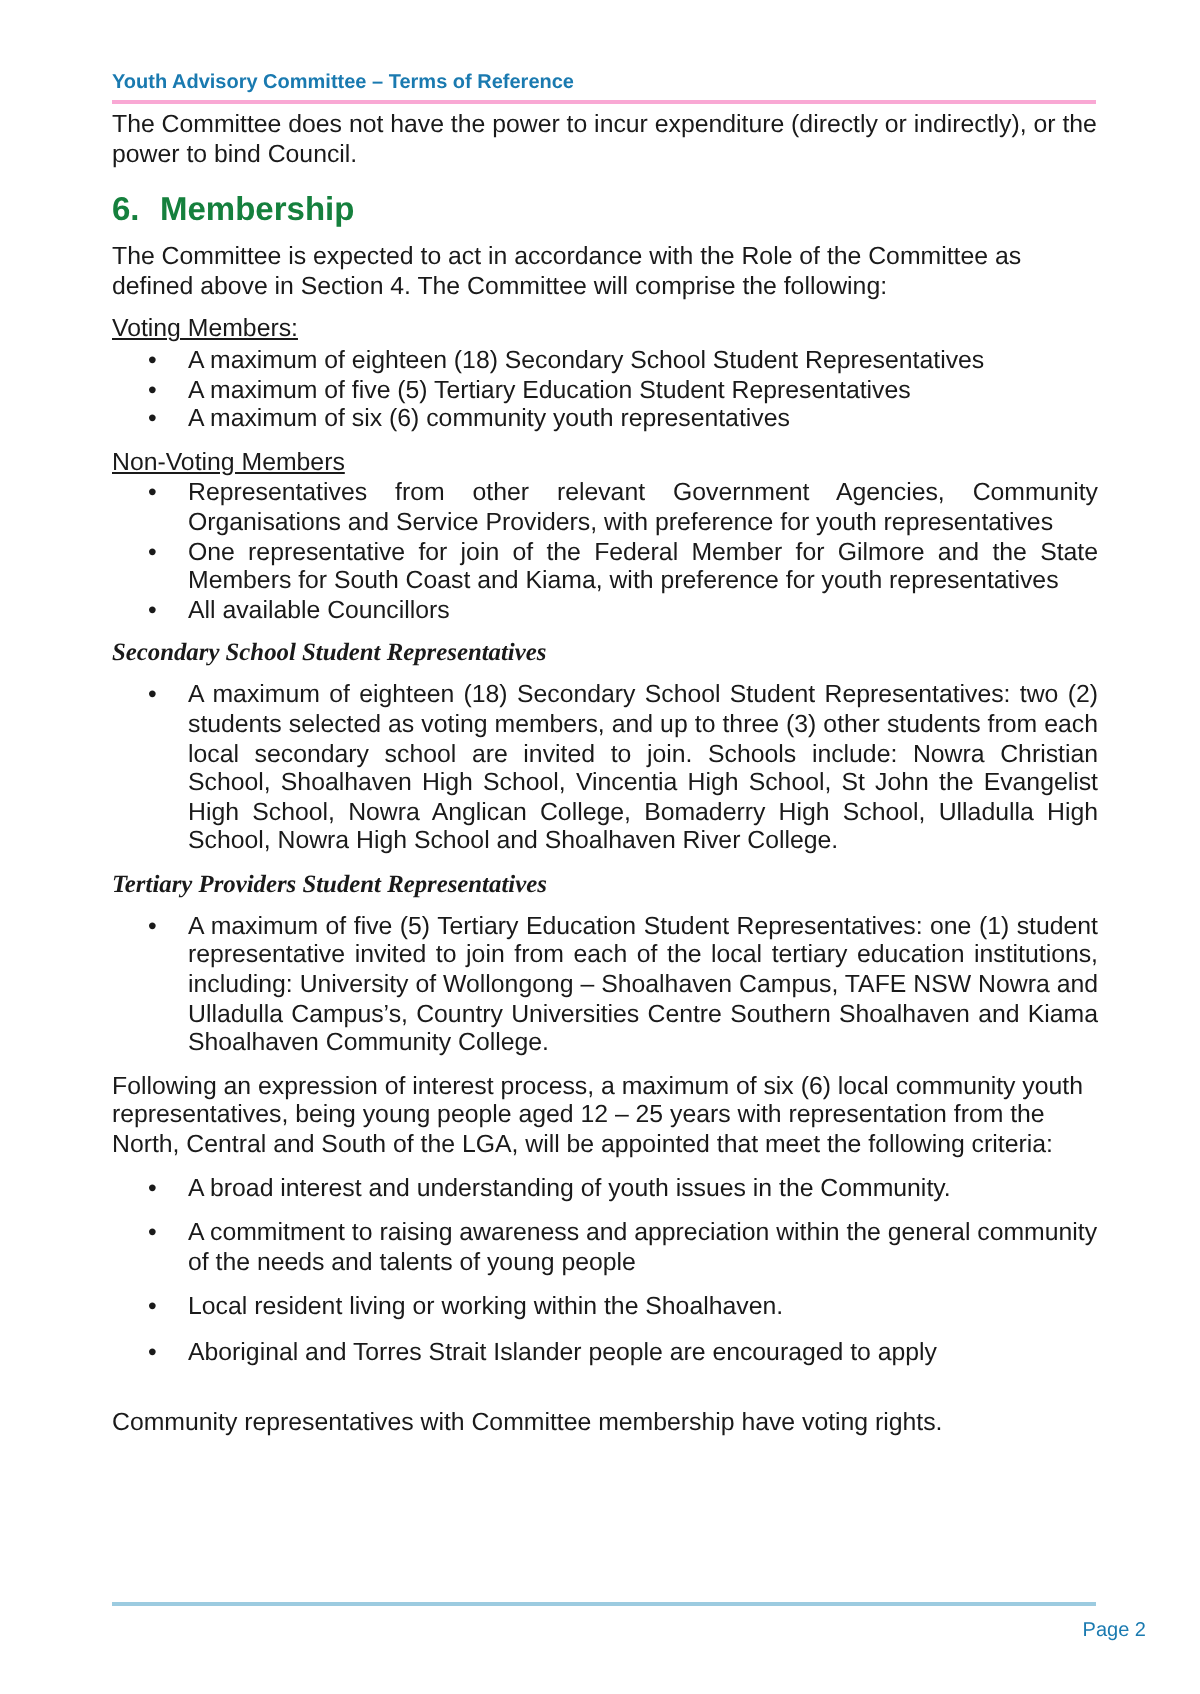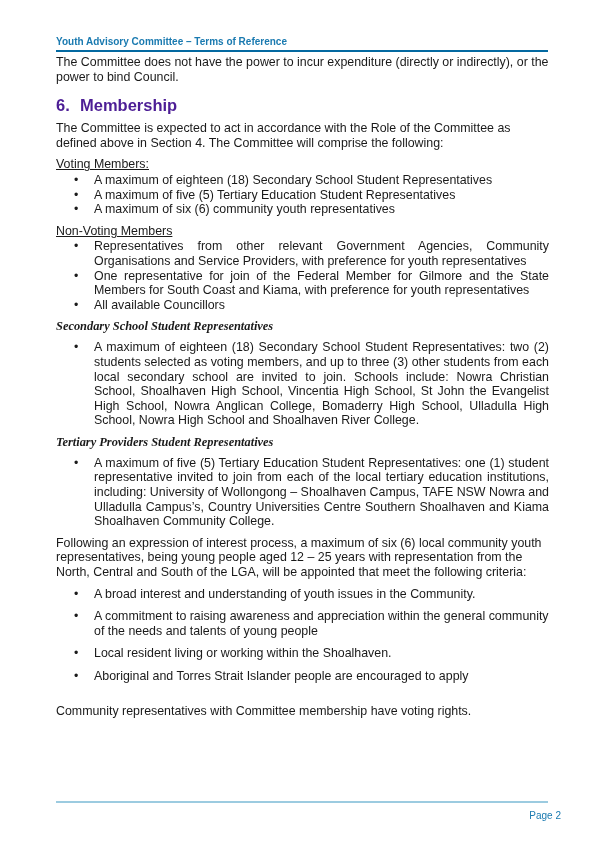--- a/index.html
+++ b/index.html
@@ -1,33 +1,33 @@
 <!DOCTYPE html>
 <html><head>
 <meta charset="utf-8">
 <style>
   html, body { margin: 0; padding: 0; background: #ffffff; }
   body { width: 600px; height: 847px; position: relative; overflow: hidden;
          font-family: "Liberation Sans", sans-serif; color: #1a1a1a; }
   .running-header { position: absolute; left: 56px; top: 36px; width: 492px;
          font-size: 10px; font-weight: bold; color: #1a7ab0; padding-bottom: 2px;
-         border-bottom: 2px solid #0369a1; line-height: 12px; }
+         border-bottom: 2px solid #f9a8d4; line-height: 12px; }
   .content { position: absolute; left: 56px; top: 55px; width: 493px; font-size: 12.4px; line-height: 14.6px; }
   p { margin: 0 0 7px 0; }
-  h2 { margin: 12px 0 6px 0; font-size: 16.5px; color: #4c1d95; font-weight: bold; line-height: 19px; }
+  h2 { margin: 12px 0 6px 0; font-size: 16.5px; color: #15803d; font-weight: bold; line-height: 19px; }
   h2 .num { display: inline-block; width: 24px; }
   h3 { margin: 0 0 6px 0; font-size: 12.4px; font-style: italic; font-weight: bold; line-height: 15px; font-family: Liberation Serif, serif; }
   ul { margin: 0 0 7px 0; padding: 0; list-style: none; }
   li { position: relative; padding-left: 38px; }
   li::before { content: "•"; position: absolute; left: 18px; top: 0; }
   .justify li { text-align: justify; }
   .spaced li { margin-bottom: 8px; }
   .label { margin: 0 0 1px 0; text-decoration: underline; }
   .footer-line { position: absolute; left: 56px; top: 801px; width: 492px; border-top: 2px solid #9ccbe0; }
-  .page-num { position: absolute; right: 39px; top: 810px; font-size: 10px; color: #1a7ab0; text-align: right; }
+  .page-num { position: absolute; right: 27px; top: 810px; font-size: 10px; color: #1a7ab0; text-align: right; }
 </style>
 </head>
 <body>
 
 <div class="running-header">Youth Advisory Committee – Terms of Reference</div>
 
 <div class="content">
   <p>The Committee does not have the power to incur expenditure (directly or indirectly), or the power to bind Council.</p>
 
   <h2><span class="num">6.</span><span>Membership</span></h2>

